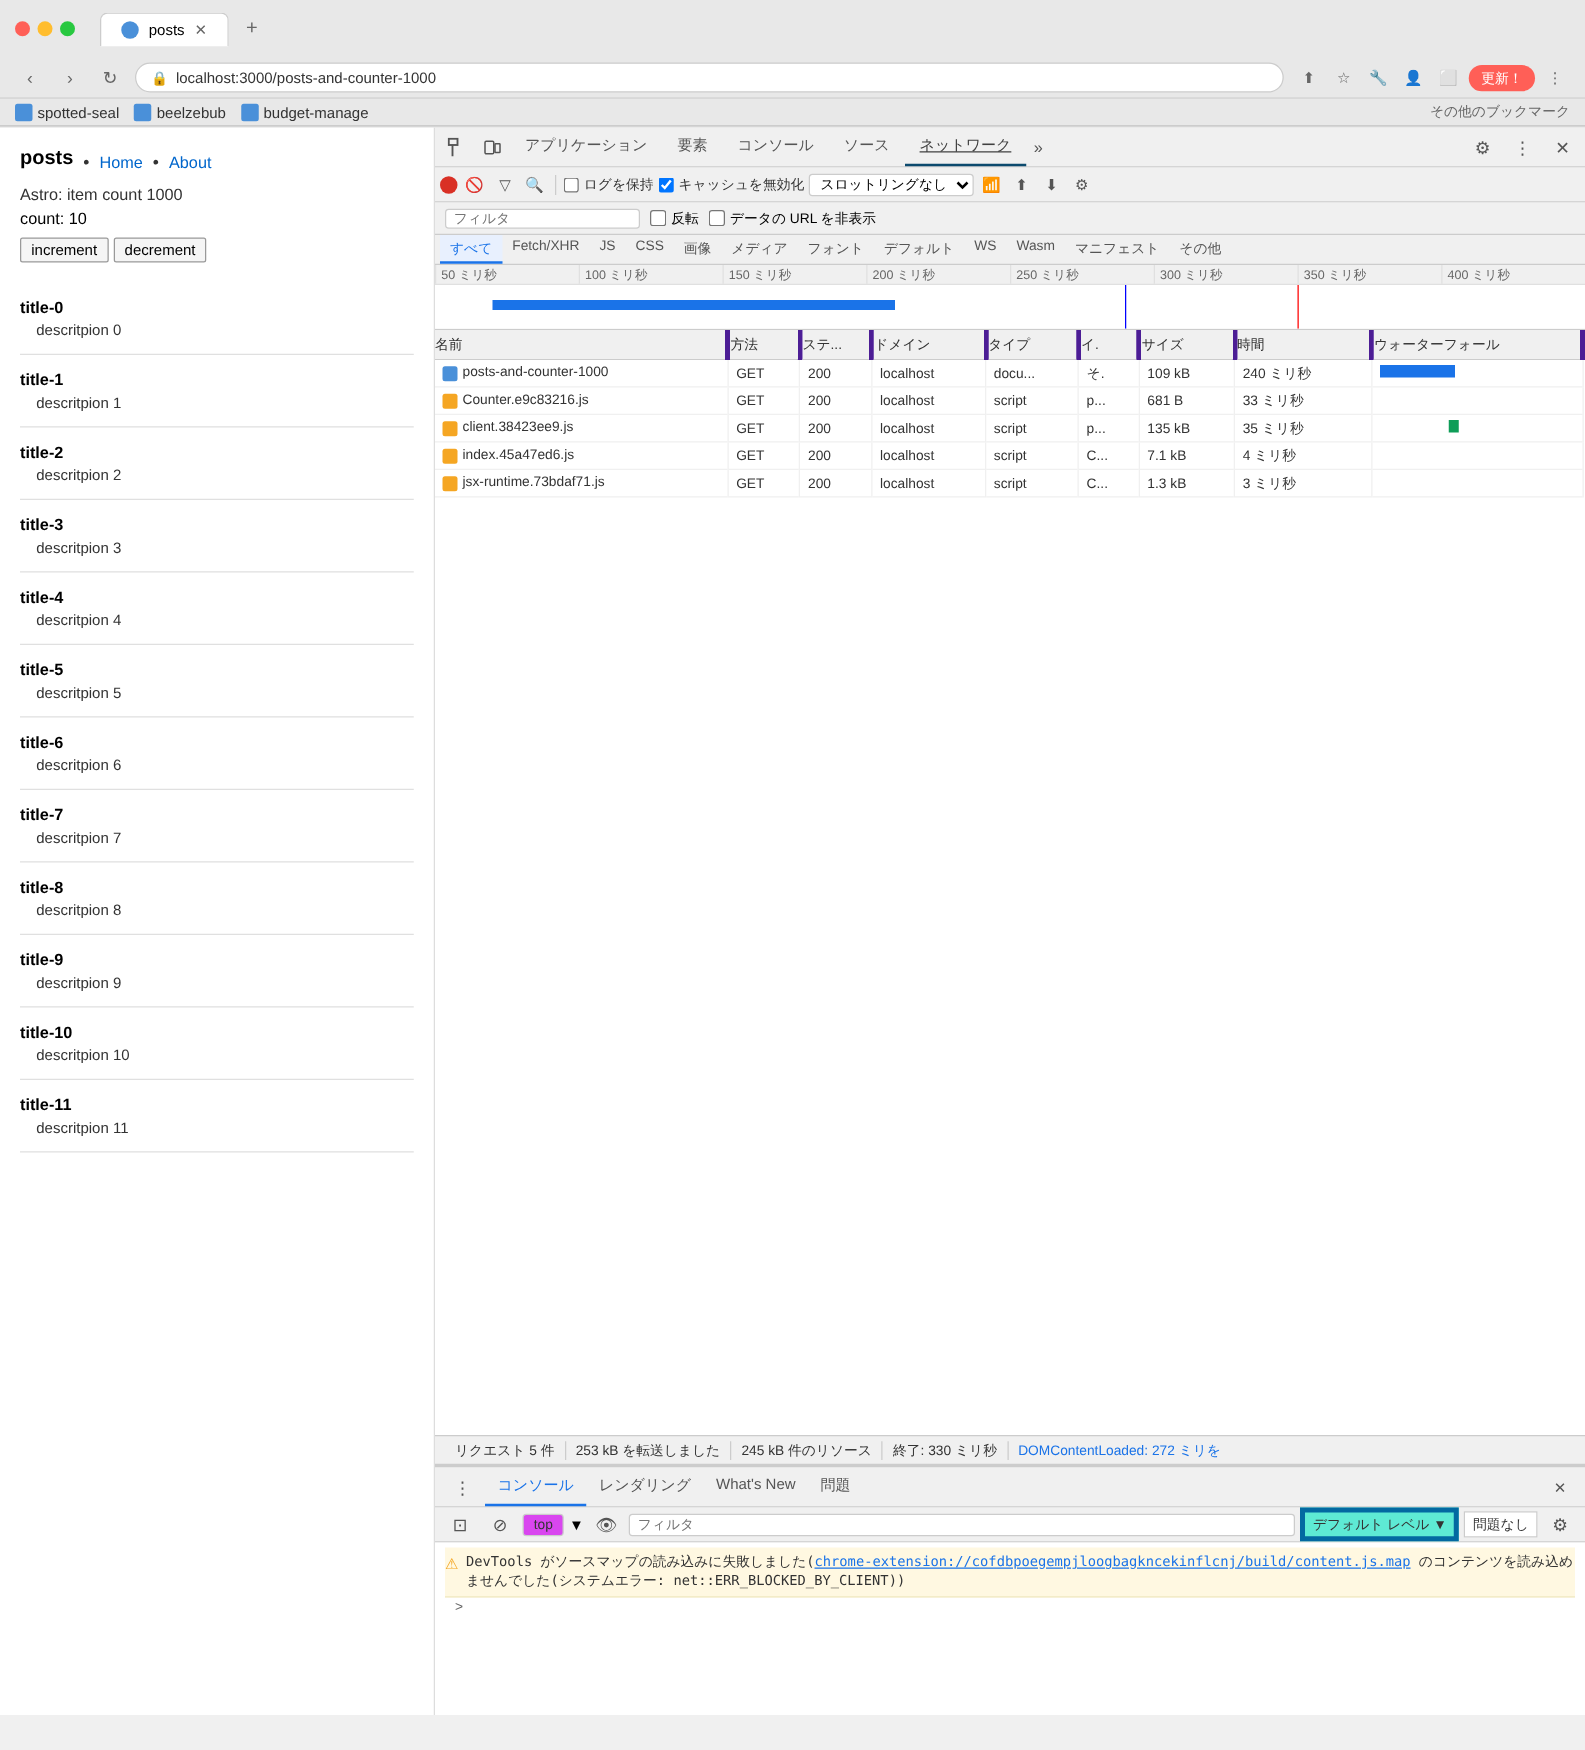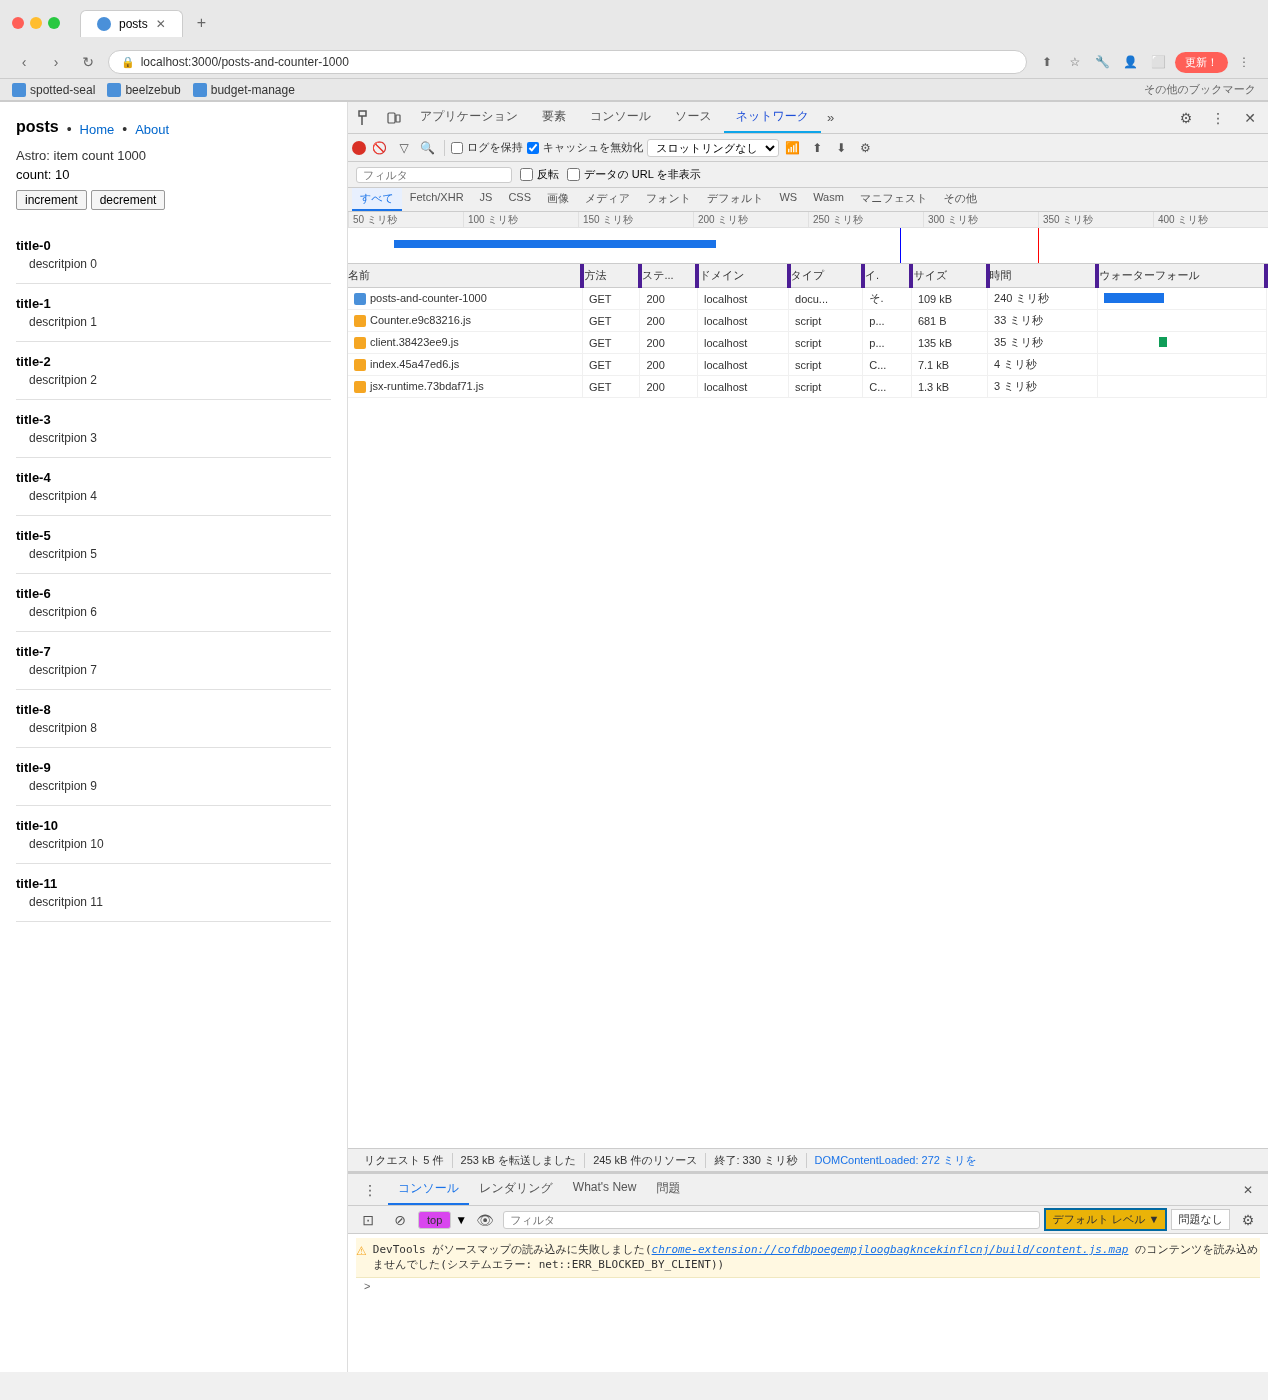--- a/index.html
+++ b/index.html
@@ -48,21 +48,21 @@
     .nav-dot { color: #333; }
 
     
     .devtools { flex: 1; background: #f5f5f5; display: flex; flex-direction: column; overflow: hidden; }
 
     
     .dt-toolbar { display: flex; align-items: center; background: #f0f0f0; border-bottom: 1px solid #ccc; padding: 0 4px; height: 32px; }
     .dt-tool-btn { width: 28px; height: 28px; display: flex; align-items: center; justify-content: center; cursor: pointer; border-radius: 3px; color: #555; font-size: 14px; }
     .dt-tabs { display: flex; gap: 0; }
     .dt-tab { padding: 6px 12px; font-size: 12px; color: #555; cursor: pointer; border-bottom: 2px solid transparent; }
-    .dt-tab.active { color: #1d4ed8; border-bottom: 2px solid #0ea5e9; }
+    .dt-tab.active { color: #404040; border-bottom: 2px solid #0c4a6e; text-decoration: underline; }
     .dt-actions { margin-left: auto; display: flex; gap: 4px; }
     .dt-action-btn { width: 28px; height: 28px; display: flex; align-items: center; justify-content: center; cursor: pointer; color: #555; font-size: 14px; }
 
     
     .network-toolbar { display: flex; align-items: center; background: #f0f0f0; border-bottom: 1px solid #ccc; padding: 2px 4px; height: 28px; gap: 4px; flex-wrap: wrap; }
     .nt-btn { width: 20px; height: 20px; display: flex; align-items: center; justify-content: center; cursor: pointer; border-radius: 3px; color: #555; font-size: 12px; }
     .record-btn { width: 14px; height: 14px; border-radius: 50%; background: #d93025; border: none; cursor: pointer; }
     .nt-divider { width: 1px; height: 16px; background: #ccc; margin: 0 2px; }
     .nt-checkbox-group { display: flex; align-items: center; gap: 4px; font-size: 11px; color: #333; }
     .nt-checkbox { width: 12px; height: 12px; }
@@ -114,21 +114,21 @@
     .bottom-toolbar { display: flex; align-items: center; background: #f0f0f0; border-bottom: 1px solid #ccc; padding: 0 8px; height: 32px; gap: 4px; }
     .bottom-tab { padding: 6px 10px; font-size: 12px; color: #555; cursor: pointer; border-bottom: 2px solid transparent; }
     .bottom-tab.active { color: #1a73e8; border-bottom: 2px solid #1a73e8; }
     .bottom-close { margin-left: auto; width: 24px; height: 24px; display: flex; align-items: center; justify-content: center; cursor: pointer; color: #555; }
     .console-toolbar { display: flex; align-items: center; background: #f0f0f0; border-bottom: 1px solid #ccc; padding: 2px 6px; height: 28px; gap: 4px; }
     .console-filter { flex: 1; border: 1px solid #ccc; border-radius: 3px; padding: 2px 6px; font-size: 11px; background: white; }
     .console-content { flex: 1; overflow-y: auto; padding: 4px 8px; background: white; }
     .console-msg { display: flex; align-items: flex-start; gap: 6px; padding: 4px 0; border-bottom: 1px solid #f0e8c0; background: #fff8e1; }
     .console-warn-icon { color: #f5a623; font-size: 12px; flex-shrink: 0; margin-top: 2px; }
     .console-text { font-size: 11px; color: #333; line-height: 1.4; font-family: monospace; }
-    .console-link { color: #1a73e8; text-decoration: underline; font-style: italic; }
+    .console-link { color: #1a73e8; text-decoration: underline; }
     .console-expand { color: #666; font-size: 11px; padding: 2px 8px; cursor: pointer; }
 
     
     ::-webkit-scrollbar { width: 8px; height: 8px; }
     ::-webkit-scrollbar-track { background: #f0f0f0; }
     ::-webkit-scrollbar-thumb { background: #ccc; border-radius: 4px; }
 
     .dt-more-btn { font-size: 13px; color: #555; padding: 2px 6px; cursor: pointer; }
   </style>
 </head>
@@ -452,21 +452,21 @@
           </div>
         <div class="bottom-close">✕</div>
       </div>
       <div class="console-toolbar">
         <div class="dt-action-btn">⊡</div>
         <div class="dt-action-btn">⊘</div>
         <span class="nt-label" style="border:1px solid #ccc; padding: 2px 8px; border-radius:3px; cursor:pointer; background:#d946ef;">top</span>
         <span>▼</span>
         <div class="dt-action-btn">👁</div>
         <input type="text" class="console-filter" placeholder="フィルタ" style="">
-        <span class="nt-label" style="border:2px solid #0369a1; padding: 2px 6px; background:#eab308;">デフォルト レベル ▼</span>
+        <span class="nt-label" style="border:4px solid #0369a1; padding: 2px 6px; background:#5eead4;">デフォルト レベル ▼</span>
         <span class="nt-label" style="border:1px solid #ccc; padding: 2px 6px; background:white;">問題なし</span>
         <div class="dt-action-btn">⚙</div>
       </div>
       <div class="console-content">
         <div class="console-msg">
           <span class="console-warn-icon">⚠</span>
           <div>
             <span class="console-text">DevTools がソースマップの読み込みに失敗しました(</span><a class="console-link console-text">chrome-extension://cofdbpoegempjloogbagkncekinflcnj/build/content.js.map</a><span class="console-text"> のコンテンツを読み込めませんでした(システムエラー: net::ERR_BLOCKED_BY_CLIENT))</span>
           </div>
         </div>

